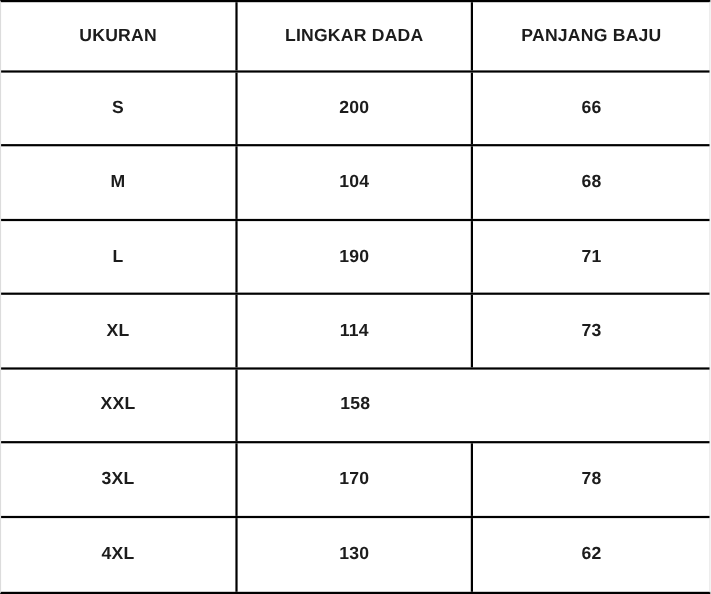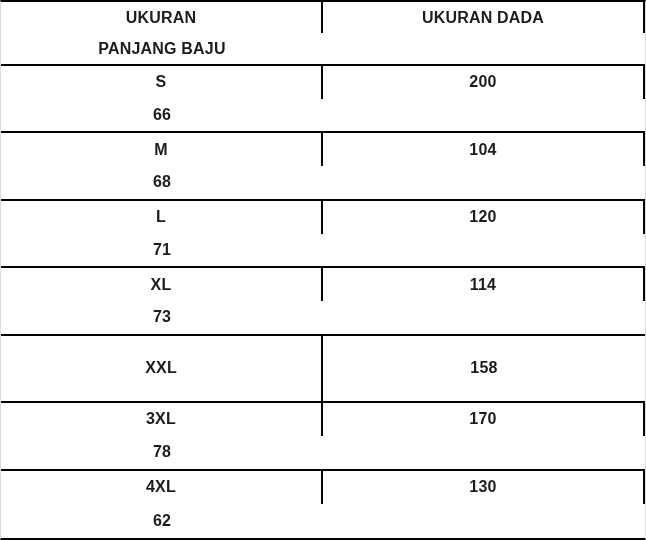--- a/index.html
+++ b/index.html
@@ -20,21 +20,21 @@
     border-top: 2px solid #000000;
     border-bottom: 2px solid #000000;
     border-left: 1px solid #dcdcdc;
     border-right: 1px solid #dcdcdc;
     display: grid;
     grid-template-rows: 64px repeat(7, 1fr);
     background: #ffffff;
   }
   .trow {
     display: grid;
-    grid-template-columns: 1fr 1fr;
+    grid-template-columns: 1fr 1fr 1fr;
     border-bottom: 2px solid #000000;
   }
   .trow:last-child {
     border-bottom: none;
   }
   .tcell {
     border-right: 2px solid #000000;
     display: flex;
     align-items: center;
     justify-content: center;
@@ -52,39 +52,39 @@
     font-size: 16px;
   }
 </style>
 </head>
 <body>
 
 <div class="size-table">
 
   <div class="trow header">
     <div class="tcell">UKURAN</div>
-    <div class="tcell">UKURAN DADA</div>
+    <div class="tcell">LINGKAR DADA</div>
     <div class="tcell">PANJANG BAJU</div>
   </div>
 
   <div class="trow">
     <div class="tcell">S</div>
     <div class="tcell">200</div>
     <div class="tcell">66</div>
   </div>
 
   <div class="trow">
     <div class="tcell">M</div>
     <div class="tcell">104</div>
     <div class="tcell">68</div>
   </div>
 
   <div class="trow">
     <div class="tcell">L</div>
-    <div class="tcell">120</div>
+    <div class="tcell">190</div>
     <div class="tcell">71</div>
   </div>
 
   <div class="trow">
     <div class="tcell">XL</div>
     <div class="tcell">114</div>
     <div class="tcell">73</div>
   </div>
 
   <div class="trow">

